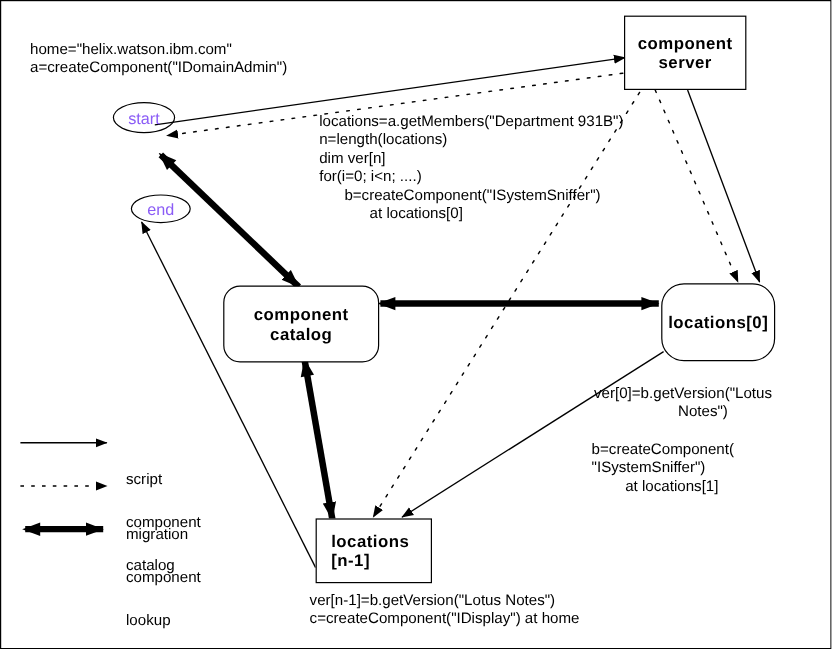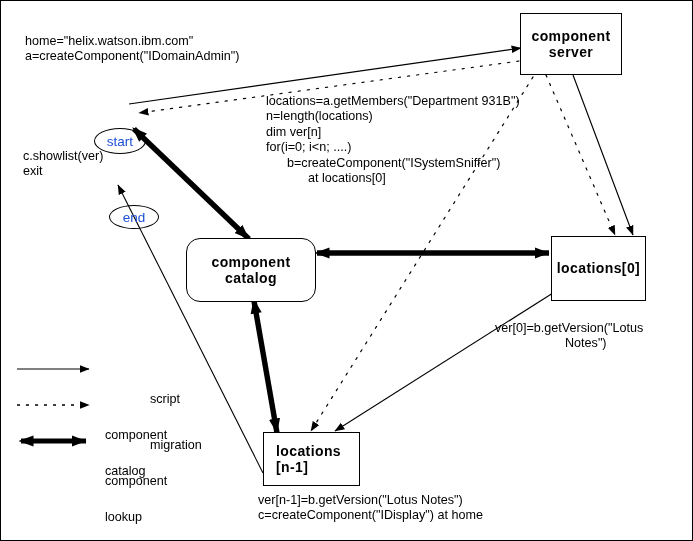--- a/index.html
+++ b/index.html
@@ -46,24 +46,23 @@
 
   .ellipse {
     position: absolute;
     border: 1.2px solid #000;
     background: transparent;
     border-radius: 50%;
     display: flex;
     align-items: center;
     justify-content: center;
     font-size: 13.5px;
-    color: #1d4ed8;
+    color: #8b5cf6;
     z-index: 7;
     box-sizing: border-box;
-    margin-top: 43px;
   }
   .codetext {
     position: absolute;
     font-size: 12.6px;
     line-height: 15.4px;
     color: #000;
     white-space: pre;
     z-index: 6;
   }
   .legend-label {
@@ -151,58 +150,59 @@
   <div class="node" style="left:519px; top:12px; width:102px; height:62px;">
     <span class="line">component</span>
     <span class="line">server</span>
   </div>
 
   <div class="node rounded" style="left:185px; top:237px; width:130px; height:64px;">
     <span class="line">component</span>
     <span class="line">catalog</span>
   </div>
 
-  <div class="node" style="left:550px; top:235px; width:95px; height:65px;">
+  <div class="node" style="left:550px; top:235px; width:95px; height:65px;border-radius:19px;">
     <span class="line">locations[0]</span>
   </div>
 
   <div class="node left-align" style="left:262px; top:431px; width:97px; height:54px;">
     <span class="line">locations</span>
     <span class="line">[n-1]</span>
   </div>
 
   <div class="ellipse" style="left:93px; top:84px; width:52px; height:26px;">
     <span>start</span>
   </div>
 
   <div class="ellipse" style="left:108px; top:161px; width:50px; height:24px;">
     <span>end</span>
   </div>
 
   <div class="codetext" style="left:24px; top:33px;">home="helix.watson.ibm.com"
 a=createComponent("IDomainAdmin")</div>
 
-  <div class="codetext" style="left:22px; top:148px;">c.showlist(ver)
-exit</div>
 
   <div class="codetext" style="left:265px; top:93px;">locations=a.getMembers("Department 931B")
 n=length(locations)
 dim ver[n]
 for(i=0; i&lt;n; ....)
       b=createComponent("ISystemSniffer")
             at locations[0]</div>
 
   <div class="codetext" style="left:494px; top:320px;">ver[0]=b.getVersion("Lotus
                     Notes")</div>
 
+  <div class="codetext" style="left:492px; top:366px;">b=createComponent(
+"ISystemSniffer")
+        at locations[1]</div>
 
   <div class="codetext" style="left:257px; top:492px;">ver[n-1]=b.getVersion("Lotus Notes")
 c=createComponent("IDisplay") at home</div>
 
-  <div class="legend-label" style="left:104px; top:360px;margin-left:45px;">
+  <div class="legend-label" style="left:104px; top:360px;">
     <div>script</div>
     <div>migration</div>
   </div>
 
   <div class="legend-label" style="left:104px; top:396px;">
     <div>component</div>
     <div>component</div>
   </div>
 
   <div class="legend-label" style="left:104px; top:432px;">

